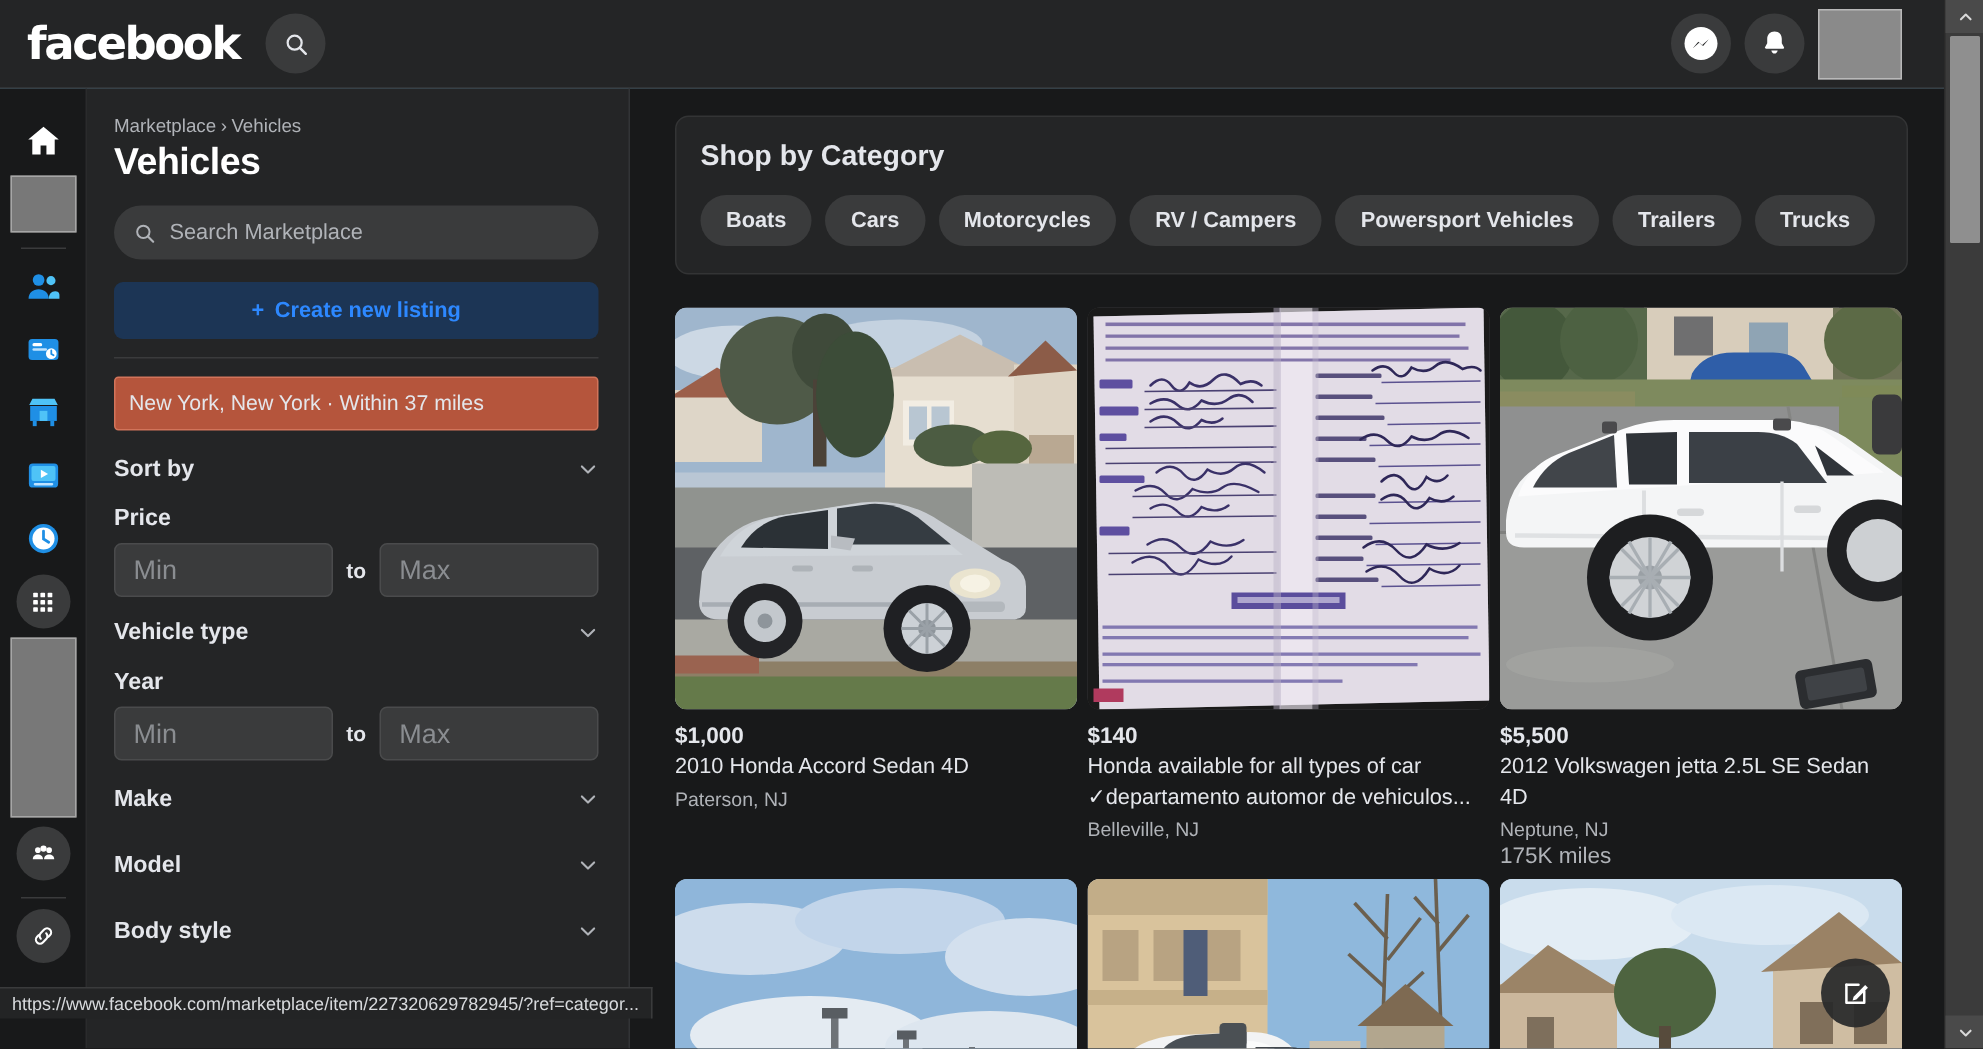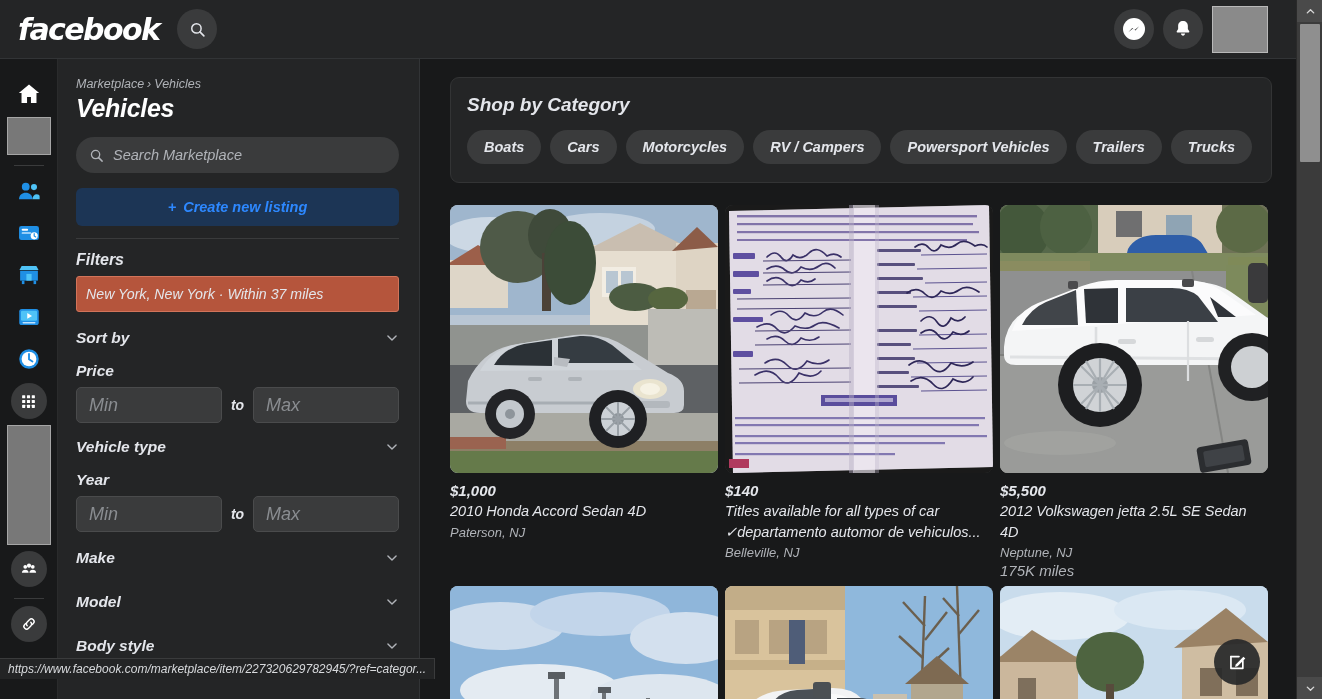--- a/index.html
+++ b/index.html
@@ -3,21 +3,21 @@
 <meta charset="utf-8">
 <style>
   * { box-sizing: border-box; margin: 0; padding: 0; }
   html, body {
     width: 1322px; height: 699px;
     background: #18191a;
     font-family: "Liberation Sans", sans-serif;
     overflow: hidden;
     color: #e4e6eb;
   }
-  .app { position: relative; width: 1322px; height: 679px; background: #7dd3fc; font-style: italic; }
+  .app { position: relative; width: 1322px; height: 679px; background: #7dd3fc; }
 
   
   .topbar {
     position: absolute; top: 0; left: 0; width: 1296px; height: 59px;
     background: #242526;
     display: flex; align-items: center;
     border-bottom: 1px solid #323436;
     z-index: 20;
   }
   .brand {
@@ -366,21 +366,20 @@
       <span class="ph">Search Marketplace</span>
     </div>
 
     <div class="create-btn">
       <span>+</span>
       <span>Create new listing</span>
     </div>
 
     <div class="divider"></div>
 
-    <div class="filters-title">Filters</div>
 
     <div class="loc-pill">
       <span>New York, New York · Within 37 miles</span>
     </div>
 
     <div class="frow">
       <span class="lbl">Sort by</span>
       <svg class="chev" viewBox="0 0 24 24">
         <path d="M5 8.5 12 15.5 19 8.5" fill="none" stroke="#b0b3b8" stroke-width="2.4" stroke-linecap="round" stroke-linejoin="round"></path>
       </svg>
@@ -613,21 +612,21 @@
               <rect x="10" y="237" width="210" height="2.2"></rect>
               <rect x="10" y="248" width="160" height="2.2"></rect>
             </g>
             <rect x="4" y="254" width="20" height="9" fill="#b03a5e"></rect>
 
             <rect x="124" y="0" width="5" height="268" fill="#b9b0c6" opacity=".45"></rect>
             <rect x="150" y="0" width="4" height="268" fill="#c5bcd0" opacity=".35"></rect>
           </svg>
         </div>
         <div class="c-price">$140</div>
-        <div class="c-title">Titles available for all types of car ✓departamento automor de vehiculos...</div>
+        <div class="c-title">Honda available for all types of car ✓departamento automor de vehiculos...</div>
         <div class="c-loc">Belleville, NJ</div>
       </div>
 
       <div class="card">
         <div class="thumb">
           <svg viewBox="0 0 268 268">
             <rect width="268" height="268" fill="#8e8d86"></rect>
 
             <rect x="96" y="0" width="130" height="62" fill="#d8cdbb"></rect>
             <rect x="116" y="6" width="26" height="26" fill="#6f6f70"></rect>

